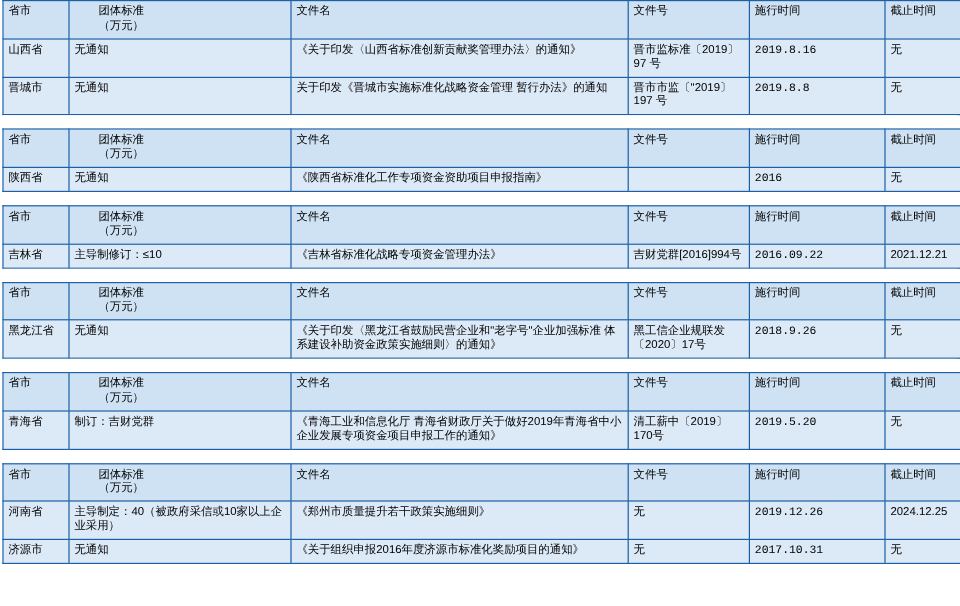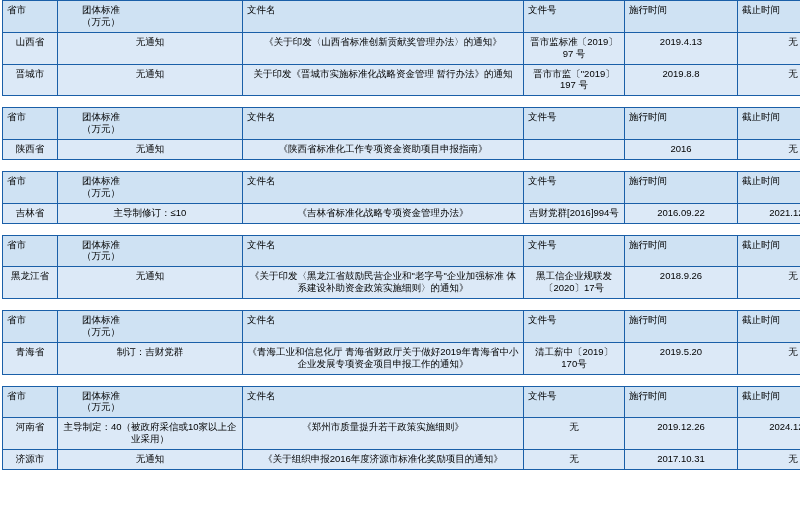--- a/index.html
+++ b/index.html
@@ -35,27 +35,26 @@
     word-wrap: break-word;
     overflow-wrap: break-word;
   }
   tr.header-row td {
     background: #cfe2f3;
     font-size: 9.5px;
     vertical-align: top;
   }
   tr.data-row td {
     background: #dce9f7;
-    text-align: center;
   }
   .c1 { width: 46px; }
   .c2 { width: 176px; }
   .c3 { width: 272px; }
   .c4 { width: 92px; }
-  .c5 { width: 104px; }
+  .c5 { width: 104px; font-family: Liberation Mono, monospace; }
   .c6 { width: 102px; }
   .spacer-row td {
     border: none !important;
     background: #ffffff !important;
     height: 11px;
     padding: 0 !important;
   }
   .two-line {
     display: block;
     padding-left: 20px;
@@ -77,21 +76,21 @@
       <td class="c3">文件名</td>
       <td class="c4">文件号</td>
       <td class="c5">施行时间</td>
       <td class="c6">截止时间</td>
     </tr>
     <tr class="data-row">
       <td class="c1">山西省</td>
       <td class="c2">无通知</td>
       <td class="c3">《关于印发〈山西省标准创新贡献奖管理办法〉的通知》</td>
       <td class="c4">晋市监标准〔2019〕97 号</td>
-      <td class="c5">2019.4.13</td>
+      <td class="c5">2019.8.16</td>
       <td class="c6">无</td>
     </tr>
     <tr class="data-row">
       <td class="c1">晋城市</td>
       <td class="c2">无通知</td>
       <td class="c3">关于印发《晋城市实施标准化战略资金管理 暂行办法》的通知</td>
       <td class="c4">晋市市监〔"2019〕197 号</td>
       <td class="c5">2019.8.8</td>
       <td class="c6">无</td>
     </tr>

